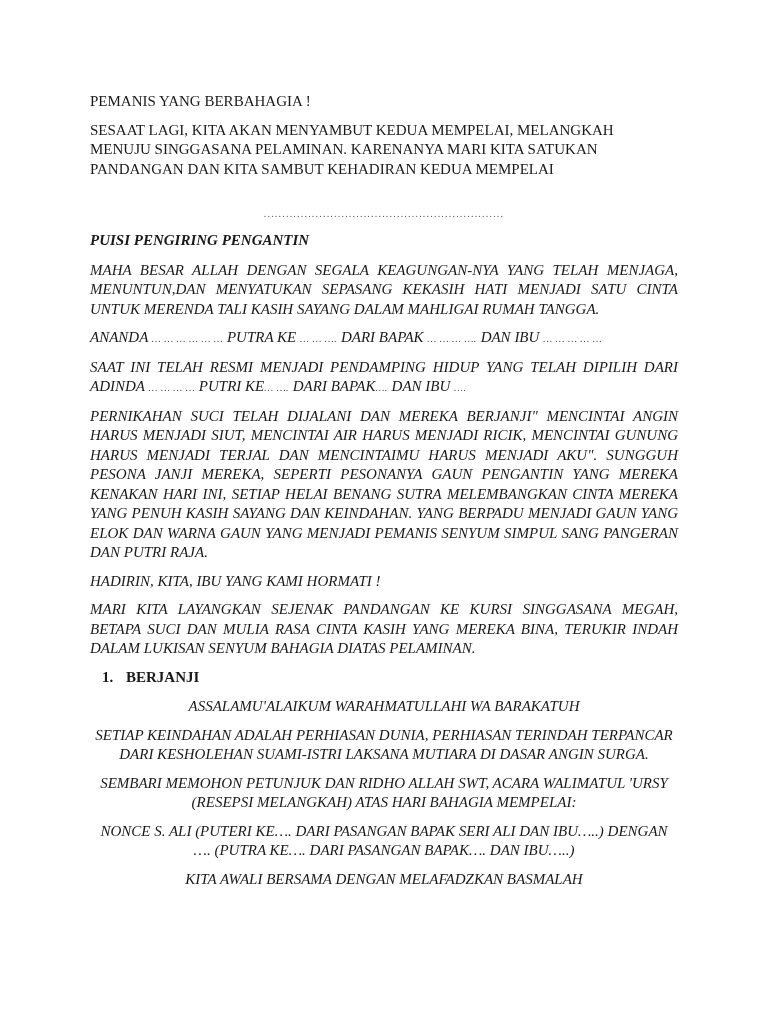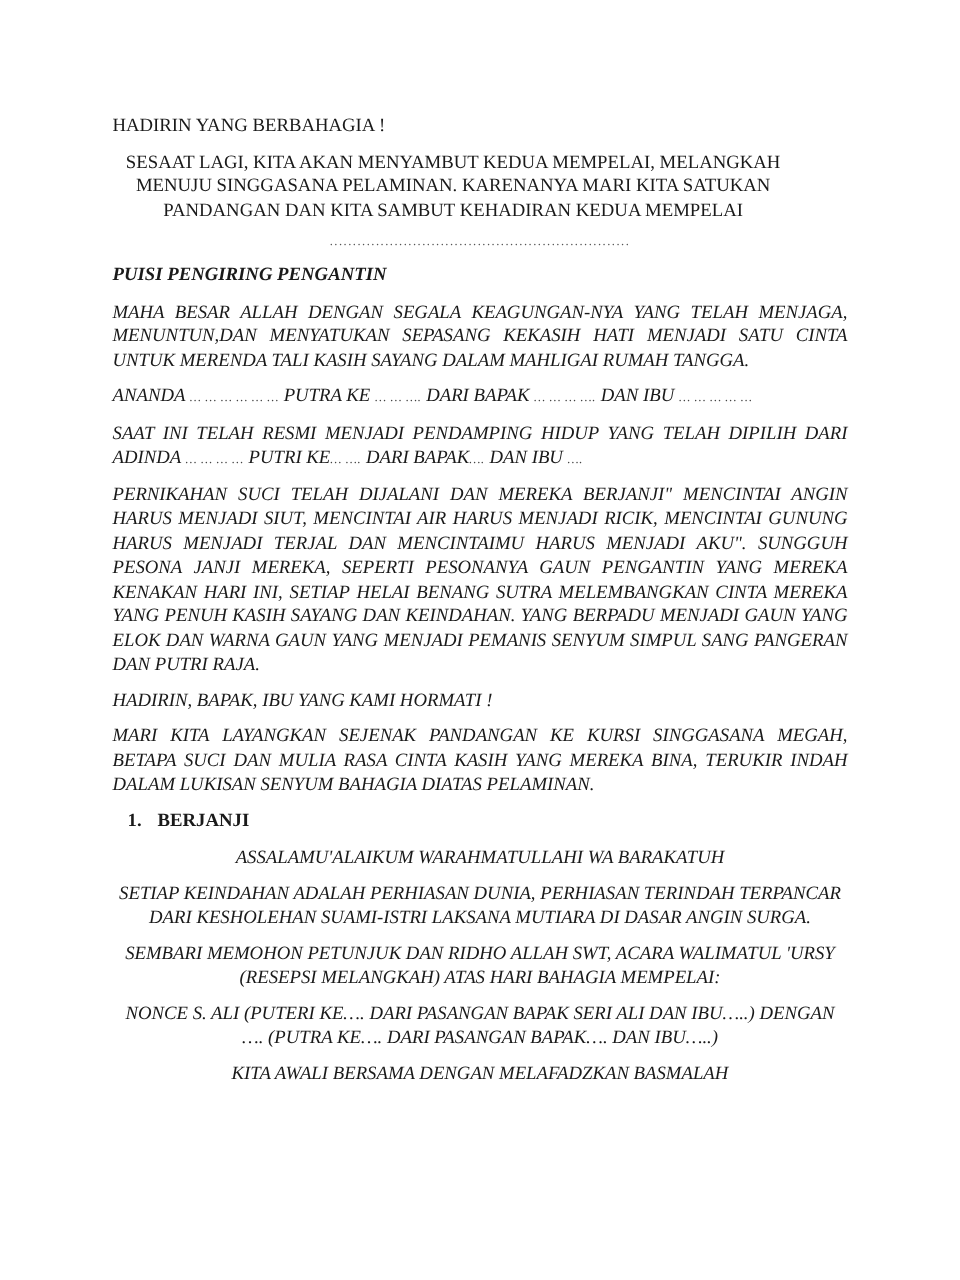--- a/index.html
+++ b/index.html
@@ -65,23 +65,23 @@
     .line {
       display: block;
       text-align: center;
     }
   </style>
 </head>
 <body>
 
 <div class="page">
 
-  <p class="p">HADIRIN YANG BERBAHAGIA !</p>
+  <p class="p">PEMANIS YANG BERBAHAGIA !</p>
 
-  <p class="p" style="width:545px; margin-bottom:8px;text-align:center;">SESAAT LAGI, KITA AKAN MENYAMBUT KEDUA MEMPELAI, MELANGKAH MENUJU SINGGASANA PELAMINAN. KARENANYA MARI KITA SATUKAN PANDANGAN DAN KITA SAMBUT KEHADIRAN KEDUA MEMPELAI</p>
+  <p class="p" style="width:545px; margin-bottom:28px;">SESAAT LAGI, KITA AKAN MENYAMBUT KEDUA MEMPELAI, MELANGKAH MENUJU SINGGASANA PELAMINAN. KARENANYA MARI KITA SATUKAN PANDANGAN DAN KITA SAMBUT KEHADIRAN KEDUA MEMPELAI</p>
 
   <div class="dots">.................................................................</div>
 
 
   <p class="p italic bold" style="margin-bottom:10px;">PUISI PENGIRING PENGANTIN</p>
 
   <p class="p italic justify">MAHA BESAR ALLAH DENGAN SEGALA KEAGUNGAN-NYA YANG TELAH MENJAGA, MENUNTUN,DAN MENYATUKAN SEPASANG KEKASIH HATI MENJADI SATU CINTA UNTUK MERENDA TALI KASIH SAYANG DALAM MAHLIGAI RUMAH TANGGA.</p>
 
   <p class="p italic">
     <span>ANANDA</span>
@@ -99,21 +99,21 @@
     <span>ADINDA</span>
     <span class="placeholder">… … … …</span>
     <span>PUTRI KE</span><span class="placeholder">… ….</span>
     <span>DARI BAPAK</span><span class="placeholder">….</span>
     <span>DAN IBU</span>
     <span class="placeholder">….</span>
   </p>
 
   <p class="p italic justify">PERNIKAHAN SUCI TELAH DIJALANI DAN MEREKA BERJANJI" MENCINTAI ANGIN HARUS MENJADI SIUT, MENCINTAI AIR HARUS MENJADI RICIK, MENCINTAI GUNUNG HARUS MENJADI TERJAL DAN MENCINTAIMU HARUS MENJADI AKU". SUNGGUH PESONA JANJI MEREKA, SEPERTI PESONANYA GAUN PENGANTIN YANG MEREKA KENAKAN HARI INI, SETIAP HELAI BENANG SUTRA MELEMBANGKAN CINTA MEREKA YANG PENUH KASIH SAYANG DAN KEINDAHAN. YANG BERPADU MENJADI GAUN YANG ELOK DAN WARNA GAUN YANG MENJADI PEMANIS SENYUM SIMPUL SANG PANGERAN DAN PUTRI RAJA.</p>
 
-  <p class="p italic">HADIRIN, BAPAK, IBU YANG KAMI HORMATI !</p>
+  <p class="p italic">HADIRIN, KITA, IBU YANG KAMI HORMATI !</p>
 
   <p class="p italic justify">MARI KITA LAYANGKAN SEJENAK PANDANGAN KE KURSI SINGGASANA MEGAH, BETAPA SUCI DAN MULIA RASA CINTA KASIH YANG MEREKA BINA, TERUKIR INDAH DALAM LUKISAN SENYUM BAHAGIA DIATAS PELAMINAN.</p>
 
   <div class="numbered">
     <span class="num">1.</span>
     <span>BERJANJI</span>
   </div>
 
   <p class="p italic center">ASSALAMU'ALAIKUM WARAHMATULLAHI WA BARAKATUH</p>
 

